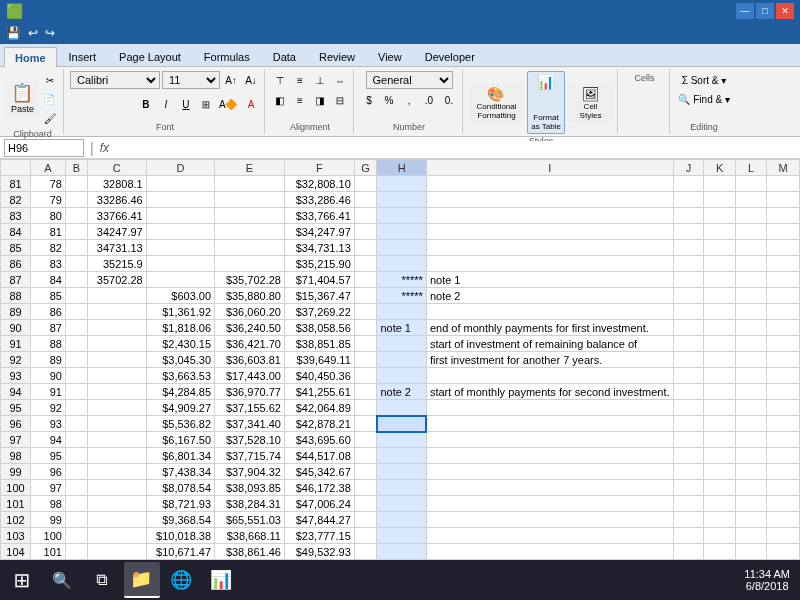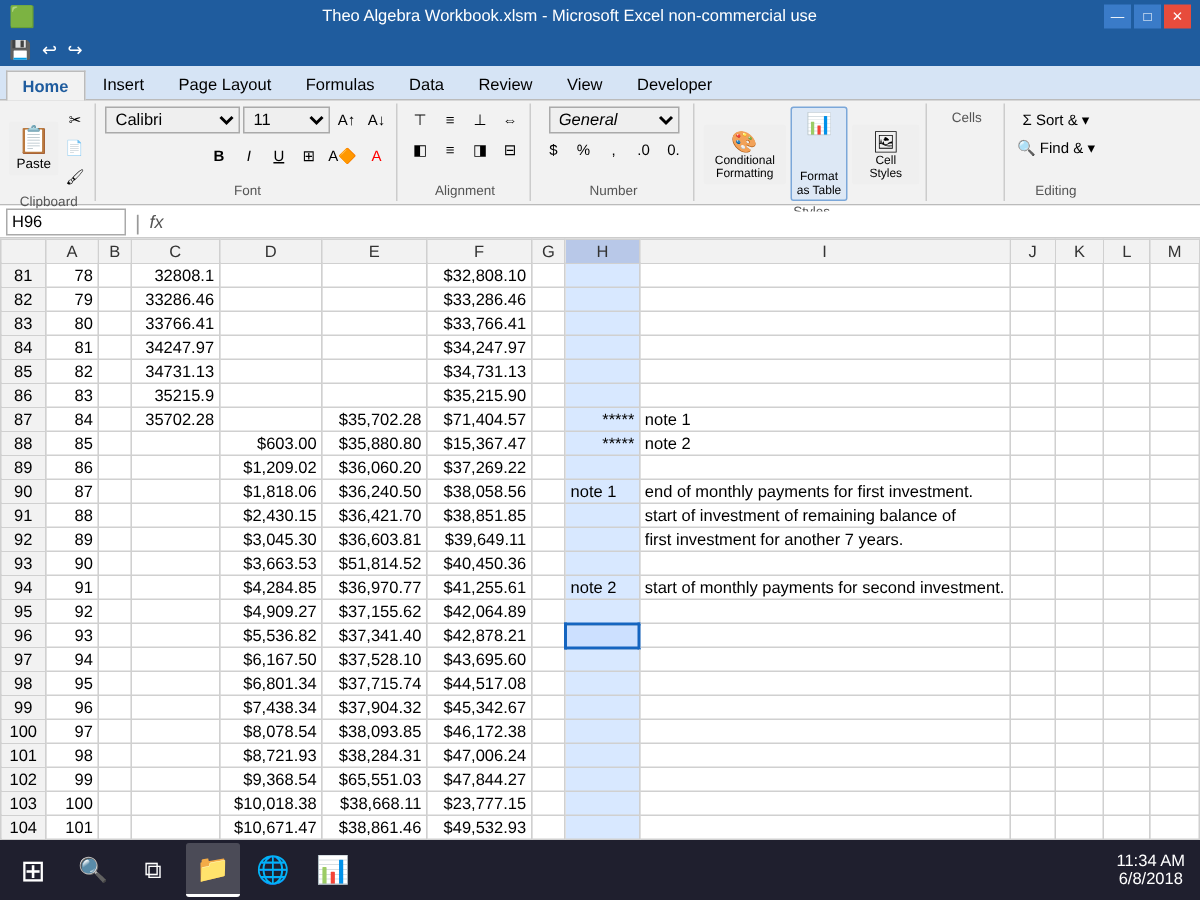--- a/index.html
+++ b/index.html
@@ -336,21 +336,20 @@
       padding: 1px;
     }
   </style>
 </head>
 <body>
 
 <div id="titlebar">
   <div style="display:flex; gap:4px;">
     <span style="color:white; font-size:14px;">🟩</span>
   </div>
-  <div class="title">Theo Algebra Workbook.xlsm - Microsoft Excel non-commercial use</div>
   <div class="win-controls">
     <button class="win-btn">—</button>
     <button class="win-btn">□</button>
     <button class="win-btn close">✕</button>
   </div>
 </div>
 
 <div id="quick-access">
   <button class="qa-btn">💾</button>
   <button class="qa-btn">↩</button>
@@ -424,21 +423,21 @@
           <button class="sm-btn">◨</button>
           <button class="sm-btn">⊟</button>
         </div>
       </div>
       <div class="ribbon-group-label">Alignment</div>
     </div>
 
     <div class="ribbon-group">
       <div class="ribbon-group-content" style="flex-direction:column; gap:2px;">
         <div class="small-toolbar-row">
-          <select class="font-dropdown" style="width:87px;font-style:italic;">
+          <select class="font-dropdown" style="width:87px;">
             <option>General</option>
           </select>
         </div>
         <div class="small-toolbar-row">
           <button class="sm-btn">$</button>
           <button class="sm-btn">%</button>
           <button class="sm-btn">,</button>
           <button class="sm-btn">.0</button>
           <button class="sm-btn">0.</button>
         </div>
@@ -638,21 +637,21 @@
               <td></td>
               <td></td>
               <td></td>
               <td></td>
             </tr>
             <tr>
               <td class="row-num">89</td>
               <td class="cell-num">86</td>
               <td></td>
               <td></td>
-              <td class="cell-num">$1,209.02</td>
+              <td class="cell-num">$1,361.92</td>
               <td class="cell-num">$36,060.20</td>
               <td class="cell-num">$37,269.22</td>
               <td></td>
               <td style="background: rgb(216, 232, 255);"></td>
               <td></td>
               <td></td>
               <td></td>
               <td></td>
               <td></td>
             </tr>
@@ -703,21 +702,21 @@
               <td></td>
               <td></td>
               <td></td>
             </tr>
             <tr>
               <td class="row-num">93</td>
               <td class="cell-num">90</td>
               <td></td>
               <td></td>
               <td class="cell-num">$3,663.53</td>
-              <td class="cell-num">$51,814.52</td>
+              <td class="cell-num">$17,443.00</td>
               <td class="cell-num">$40,450.36</td>
               <td></td>
               <td style="background: rgb(216, 232, 255);"></td>
               <td></td>
               <td></td>
               <td></td>
               <td></td>
               <td></td>
             </tr>
             <tr>

